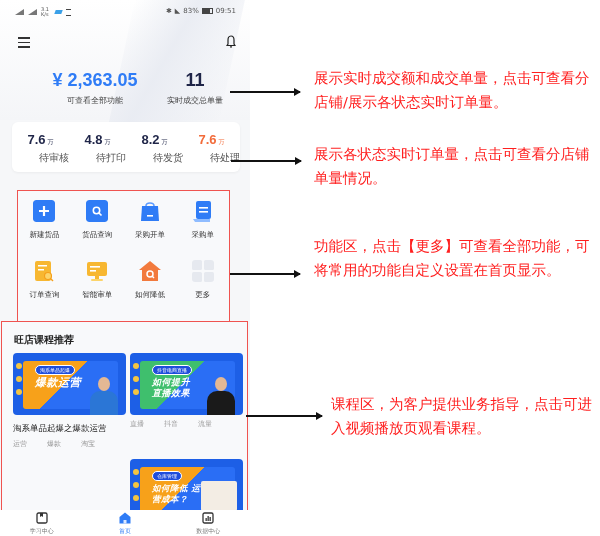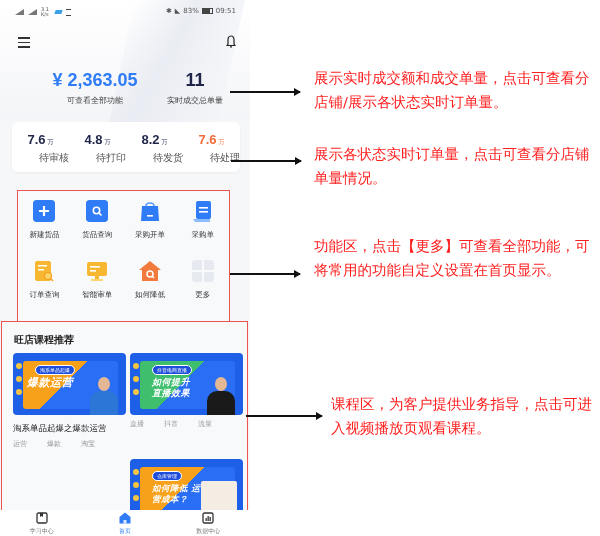--- a/index.html
+++ b/index.html
@@ -210,21 +210,21 @@
 
     <div class="course-card" style="left:11px;top:31px;">
       <div class="course-thumb" style="background:#1d5fe6;">
         <div class="thumb-inner" style="background:linear-gradient(135deg,#f7a11a 0%,#f7a11a 45%,#2a6ef5 45%);"></div>
         <div class="thumb-dots">
             <i></i>
             <i></i>
             <i></i>
           </div>
         <div class="thumb-tag" style="left:22px;top:12px;">淘系单品起爆</div>
-        <div class="thumb-headline" style="left:14px;top:24px;font-size:11px;">爆款运营</div>
+        <div class="thumb-headline" style="left:22px;top:24px;font-size:11px;">爆款运营</div>
         <div class="person">
             <div class="head"></div>
             <div class="body" style="background:#2b76d6;"></div>
           </div>
       </div>
       <div class="course-name">淘系单品起爆之爆款运营</div>
       <div class="course-tags">
         <span>运营</span>
         <span>爆款</span>
         <span>淘宝</span>

